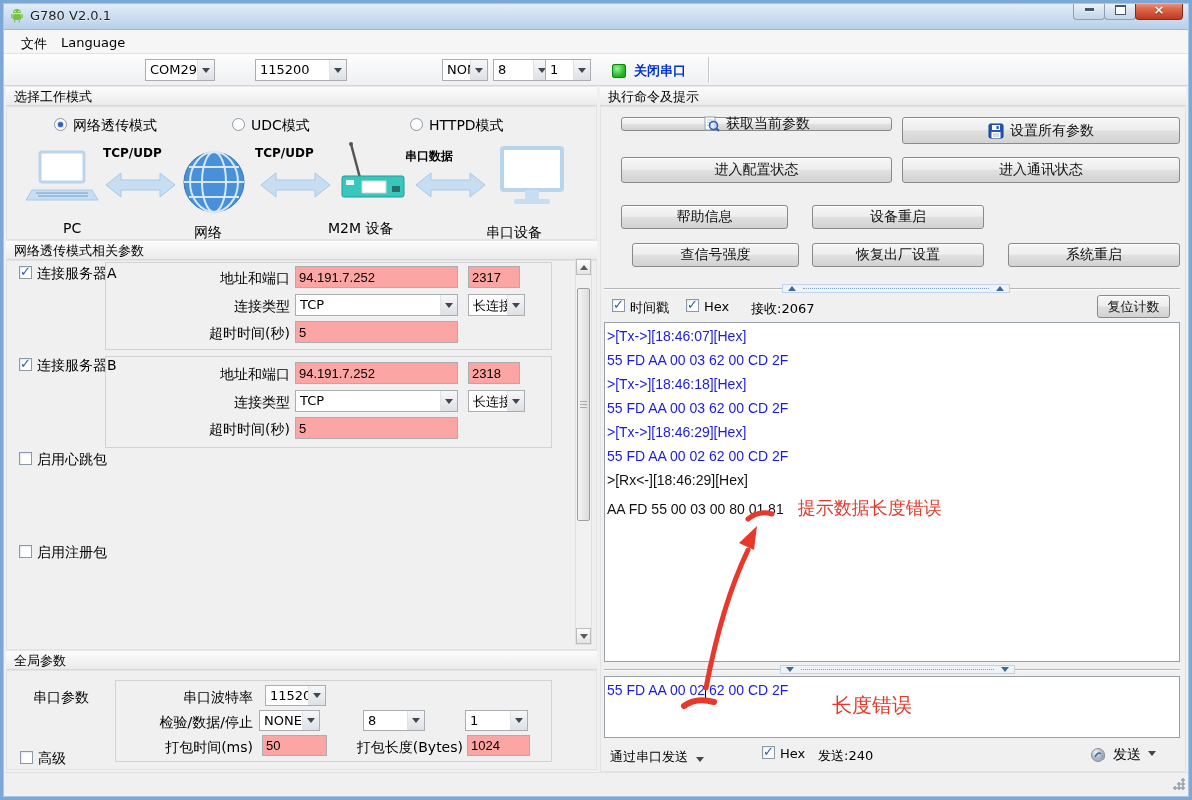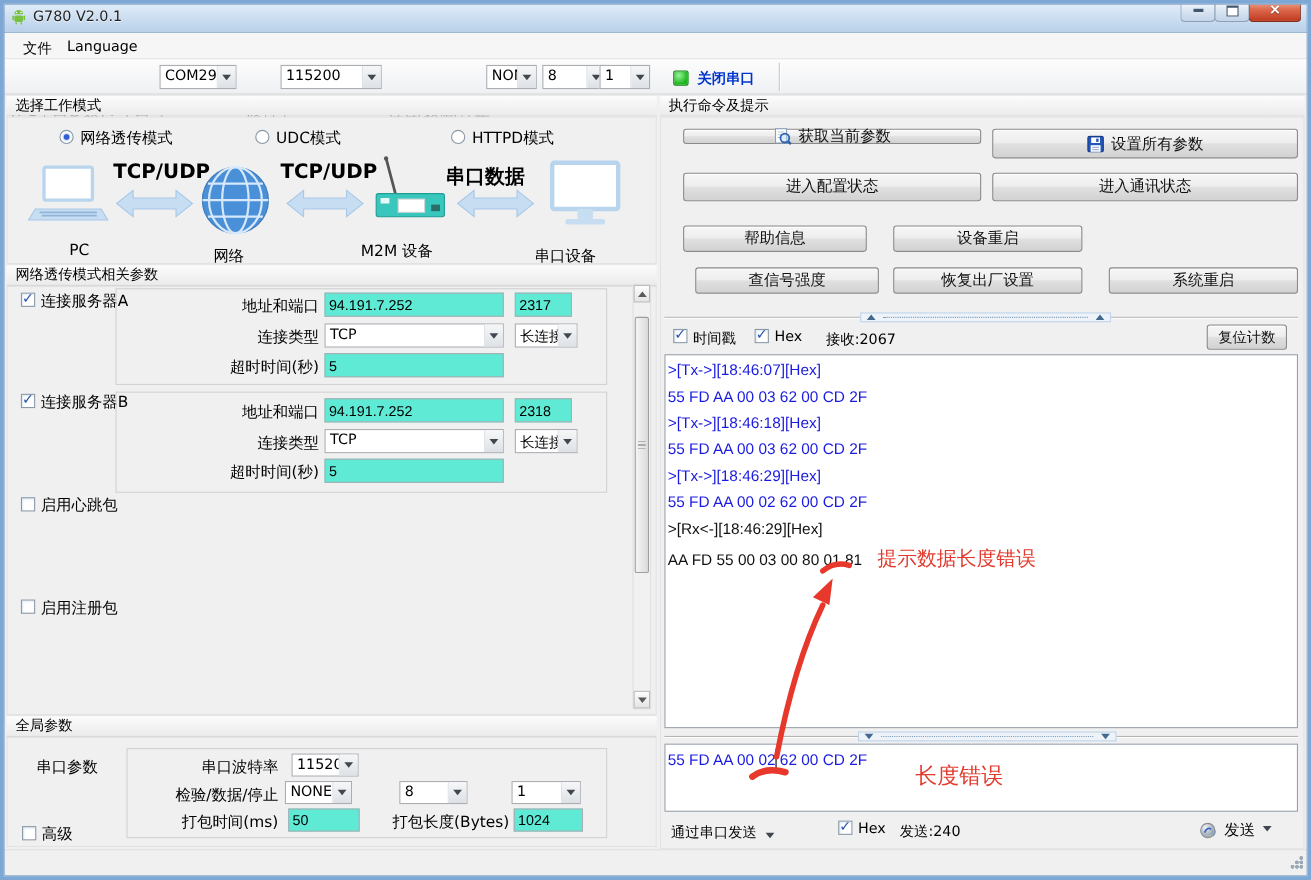--- a/index.html
+++ b/index.html
@@ -21,21 +21,21 @@
   .menubar{left:3px;top:30px;width:1186px;height:24px;background:#f6f6f6;border-bottom:1px solid #e2e2e2;}
   .menu-item{position:absolute;top:3px;padding:2px 6px;font-size:13px;}
   .toolbar{left:3px;top:54px;width:1186px;height:32px;background:linear-gradient(#fdfdfd,#eef0f3);border-bottom:1px solid #d6d6d6;}
   .tlabel{font-size:14px;top:64px;margin-top:28px;}
   .vsep{width:1px;background:#c9c9c9;box-shadow:1px 0 0 #fff;}
   
   .combo{background:#fff;border:1px solid #abadb3;display:flex;align-items:stretch;}
   .combo .val{flex:1;padding:2px 0 0 4px;font-size:13px;overflow:hidden;white-space:nowrap;}
   .combo .cbtn{width:16px;border-left:1px solid #dfe3e8;background:linear-gradient(#f6f7f8,#dde1e6);display:flex;align-items:center;justify-content:center;}
   .tri-d{width:0;height:0;border:4px solid transparent;border-top:5px solid #40474f;margin-top:4px;}
-  .tinput{border:1px solid #abadb3;background:#5eead4;font:13px "Liberation Sans","DejaVu Sans",sans-serif;padding:0 3px;}
+  .tinput{border:1px solid #abadb3;background:#fca5a5;font:13px "Liberation Sans","DejaVu Sans",sans-serif;padding:0 3px;}
   input.tinput{outline:none;}
   
   .cb{width:13px;height:13px;background:#fff;border:1px solid #8a98a8;box-shadow:inset 1px 1px 2px #dfe9f2;}
   .cb.on::after{content:"✓";position:absolute;left:0px;top:-3px;font-size:13px;font-weight:bold;color:#2b57b0;}
   .rb{width:13px;height:13px;border-radius:50%;background:#fff;border:1px solid #8a98a8;}
   .rb.on::after{content:"";position:absolute;left:3px;top:3px;width:5px;height:5px;border-radius:50%;background:#2f5fd0;box-shadow:0 0 2px #2f5fd0;}
   .lbl13{font-size:13px;} .lbl14{font-size:14px;}
   .rlabel{font-size:14px;text-align:right;}
   
   .sec-h{height:20px;background:linear-gradient(#fcfcfc,#ebebeb);border-top:1px solid #e6e6e6;border-bottom:1px solid #d8d8d8;line-height:19px;padding-left:8px;font-size:13px;}
@@ -71,21 +71,21 @@
       background:repeating-linear-gradient(#aaa 0 1px,transparent 1px 3px);}
   .statusbar{background:#f0f0f0;border-top:1px solid #e0e0e0;}
   .grip{width:13px;height:13px;background:
      radial-gradient(circle at 11px 11px,#9aa7b5 1.5px,transparent 2px),
      radial-gradient(circle at 7px 11px,#9aa7b5 1.5px,transparent 2px),
      radial-gradient(circle at 11px 7px,#9aa7b5 1.5px,transparent 2px),
      radial-gradient(circle at 3px 11px,#9aa7b5 1.5px,transparent 2px),
      radial-gradient(circle at 11px 3px,#9aa7b5 1.5px,transparent 2px),
      radial-gradient(circle at 7px 7px,#9aa7b5 1.5px,transparent 2px);}
   .diag-label{position:absolute;font-size:14px;}
-  .diag-link{position:absolute;font-size:18px;font-weight:bold;}
+  .diag-link{position:absolute;font-size:12px;font-weight:bold;}
 </style>
 </head>
 <body>
 
 <div class="win">
 
   <div class="abs titlebar">
     <svg class="abs" style="left:9px;top:7px" width="16" height="16" viewBox="0 0 16 16">
       <path d="M4 6 a4 4 0 0 1 8 0 z" fill="#7ac143"></path>
       <rect x="4" y="7" width="8" height="6" rx="1.5" fill="#7ac143"></rect>

